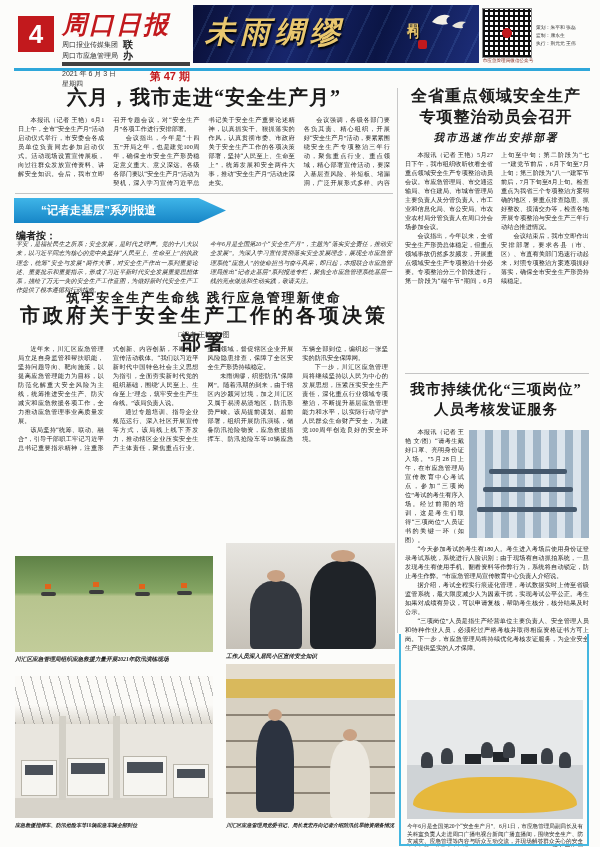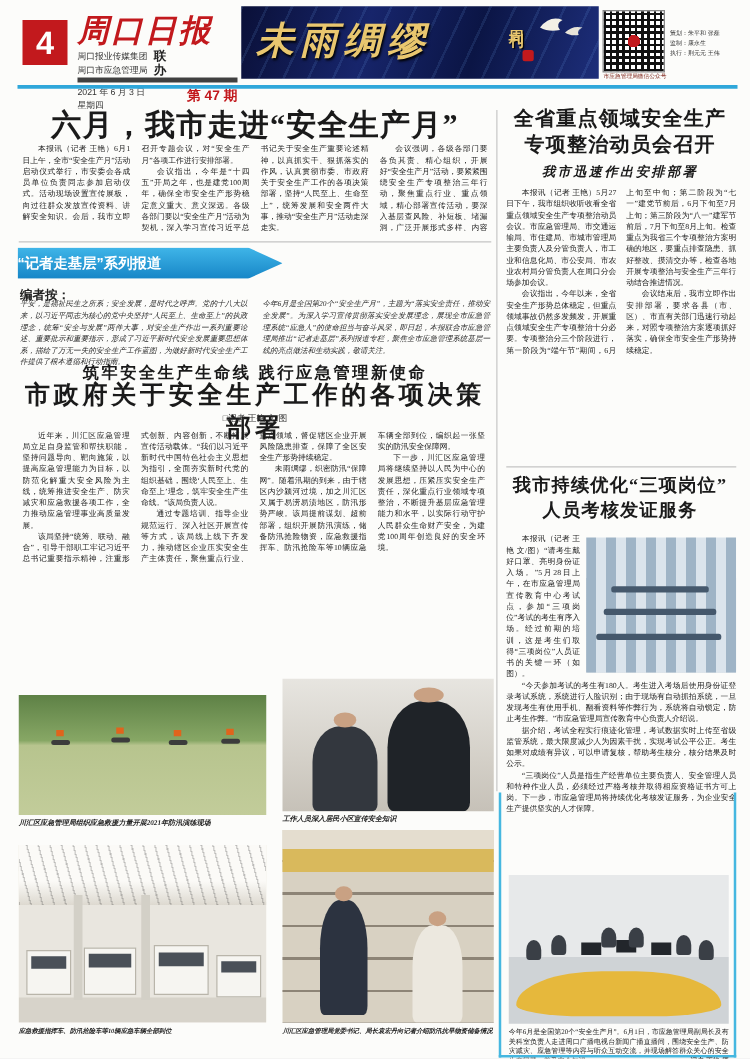--- a/index.html
+++ b/index.html
@@ -33,34 +33,34 @@
       background-image:
         radial-gradient(circle at 50% 50%, #c2191d 0 5px, transparent 5px),
         repeating-linear-gradient(0deg,#111 0 2px,transparent 2px 5px),
         repeating-linear-gradient(90deg,#111 0 2px,#fff 2px 5px);}
   .qr-label{left:476px;top:58px;width:64px;font-family:"Liberation Sans",sans-serif;
             font-size:4.6px;color:#7a1d12;text-align:center;}
   .credits{left:536px;top:24px;width:58px;font-family:"Liberation Sans",sans-serif;
            font-size:4.8px;color:#333;line-height:1.7;}
   .bluerule{left:14px;top:68px;width:576px;height:3px;background:#2fa7da;}
   
-  .headline-main{left:15px;top:84px;width:378px;text-align:center;font-size:24px;font-weight:bold;
+  .headline-main{left:15px;top:84px;width:378px;text-align:center;font-size:20px;font-weight:bold;
                  letter-spacing:1px;}
   .bodycols{font-size:6.2px;line-height:1.45;text-align:justify;color:#222;overflow:hidden;}
   .bodycols p{margin:0;text-indent:2em;}
   .cols4{column-count:4;column-gap:9px;}
   .cols2{column-count:2;column-gap:8px;}
   .divider-h{height:1px;background:#c4c4c4;}
   .divider-v{width:1px;background:#c8c8c8;}
   
   .ribbon{left:14px;top:198px;width:212px;height:25px;color:#fff;
           background:linear-gradient(180deg,#3fb5e8,#1786c7);
           clip-path:polygon(0 0,87% 0,100% 50%,87% 100%,0 100%);
           font-family:"Liberation Sans",sans-serif;font-weight:bold;font-size:11.5px;
-          display:flex;align-items:center;padding-left:0;box-sizing:border-box;}
+          display:flex;align-items:center;padding-left:27px;box-sizing:border-box;}
   .ednote-label{left:16px;top:229px;font-size:10px;font-weight:bold;color:#222;}
   .ednote{left:16px;top:240px;width:376px;display:flex;gap:12px;font-size:6px;font-style:italic;
           line-height:1.55;text-align:justify;color:#2a2a2a;}
   .ednote div{flex:1;}
   .kicker{left:15px;top:289px;width:378px;text-align:center;font-weight:bold;font-size:13px;
           letter-spacing:2px;font-family:"Liberation Sans",sans-serif;}
   .headline2{left:15px;top:302px;width:378px;text-align:center;font-size:20px;font-weight:bold;
              letter-spacing:3px;}
   .byline{left:15px;top:330px;width:378px;text-align:center;font-size:7px;color:#333;}
   

